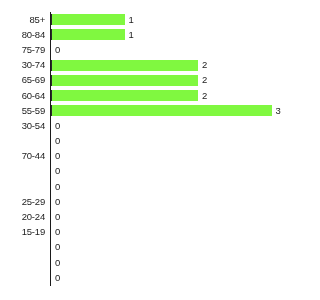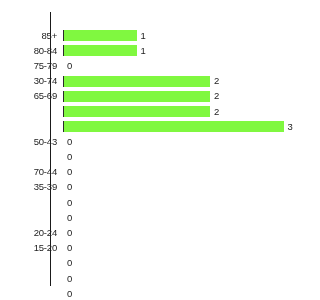--- a/index.html
+++ b/index.html
@@ -29,24 +29,23 @@
   .axis-line {
     position: absolute;
     left: 50px;
     top: 12px;
     width: 1px;
     height: 274px;
     background: #1a1a1a;
   }
   .rows {
     position: absolute;
-    left: 12px;
+    left: 0;
     top: 12px;
     width: 300px;
-    margin-top: 16px;
   }
   .row {
     position: relative;
     height: 15.2px;
     width: 300px;
   }
   .cat-label {
     position: absolute;
     right: 255px; 
     top: 50%;
@@ -122,72 +121,74 @@
           </div>
         </div>
         <div class="row">
           <div class="cat-label">65-69</div>
           <div class="bar-area">
             <div class="bar" style="width: 147px; background: rgb(128, 248, 64);"></div>
             <div class="val-label" style="left: 151px;">2</div>
           </div>
         </div>
         <div class="row">
+          <div class="cat-label">60-64</div>
           <div class="bar-area">
             <div class="bar" style="width: 147px; background: rgb(128, 248, 64);"></div>
             <div class="val-label" style="left: 151px;">2</div>
           </div>
         </div>
         <div class="row">
+          <div class="cat-label">55-59</div>
           <div class="bar-area">
             <div class="bar" style="width: 220.5px; background: rgb(128, 248, 64);"></div>
             <div class="val-label" style="left: 224.5px;">3</div>
           </div>
         </div>
         <div class="row">
-          <div class="cat-label">50-43</div>
+          <div class="cat-label">30-54</div>
           <div class="bar-area">
             <div class="val-label" style="left: 4px;">0</div>
           </div>
         </div>
         <div class="row">
           <div class="bar-area">
             <div class="val-label" style="left: 4px;">0</div>
           </div>
         </div>
         <div class="row">
           <div class="cat-label">70-44</div>
           <div class="bar-area">
             <div class="val-label" style="left: 4px;">0</div>
           </div>
         </div>
         <div class="row">
-          <div class="cat-label">35-39</div>
-          <div class="bar-area">
-            <div class="val-label" style="left: 4px;">0</div>
-          </div>
-        </div>
-        <div class="row">
-          <div class="bar-area">
-            <div class="val-label" style="left: 4px;">0</div>
-          </div>
-        </div>
-        <div class="row">
+          <div class="bar-area">
+            <div class="val-label" style="left: 4px;">0</div>
+          </div>
+        </div>
+        <div class="row">
+          <div class="bar-area">
+            <div class="val-label" style="left: 4px;">0</div>
+          </div>
+        </div>
+        <div class="row">
+          <div class="cat-label">25-29</div>
           <div class="bar-area">
             <div class="val-label" style="left: 4px;">0</div>
           </div>
         </div>
         <div class="row">
           <div class="cat-label">20-24</div>
           <div class="bar-area">
             <div class="val-label" style="left: 4px;">0</div>
           </div>
         </div>
         <div class="row">
-          <div class="cat-label">15-20</div>
+          <div class="cat-label">15-19</div>
           <div class="bar-area">
             <div class="val-label" style="left: 4px;">0</div>
           </div>
         </div>
         <div class="row">
           <div class="bar-area">
             <div class="val-label" style="left: 4px;">0</div>
           </div>
         </div>
         <div class="row">

